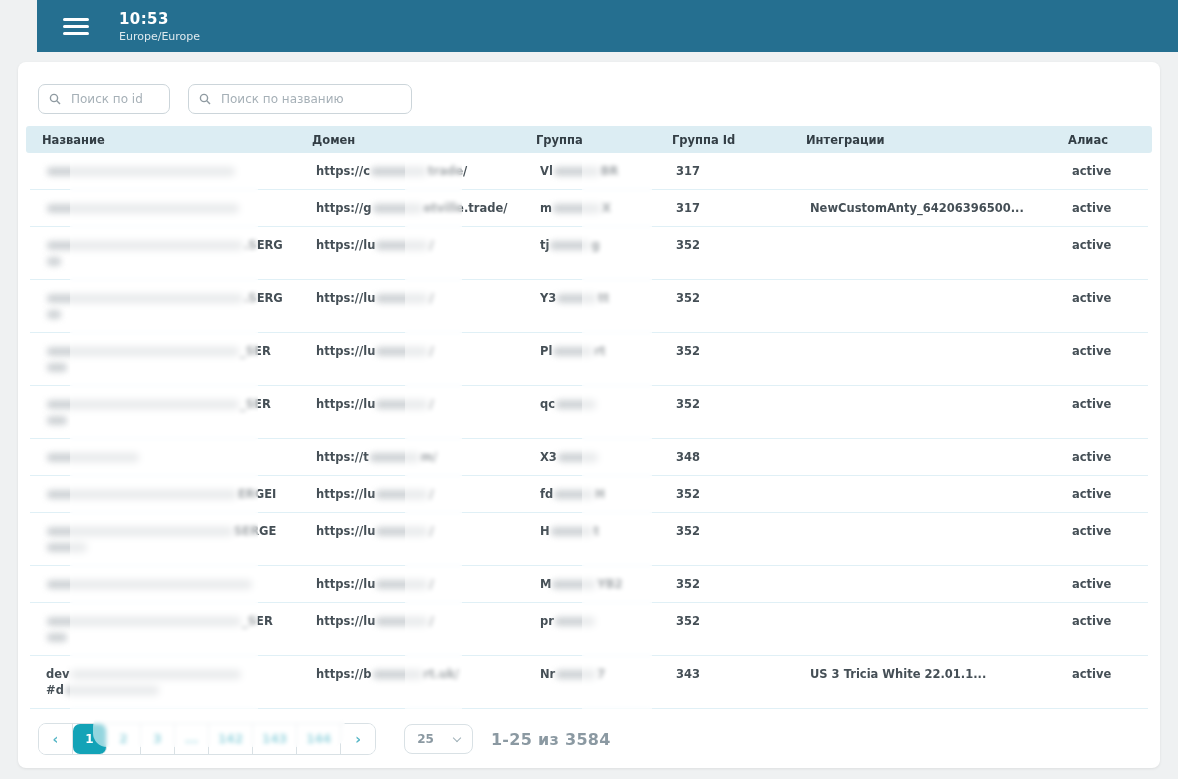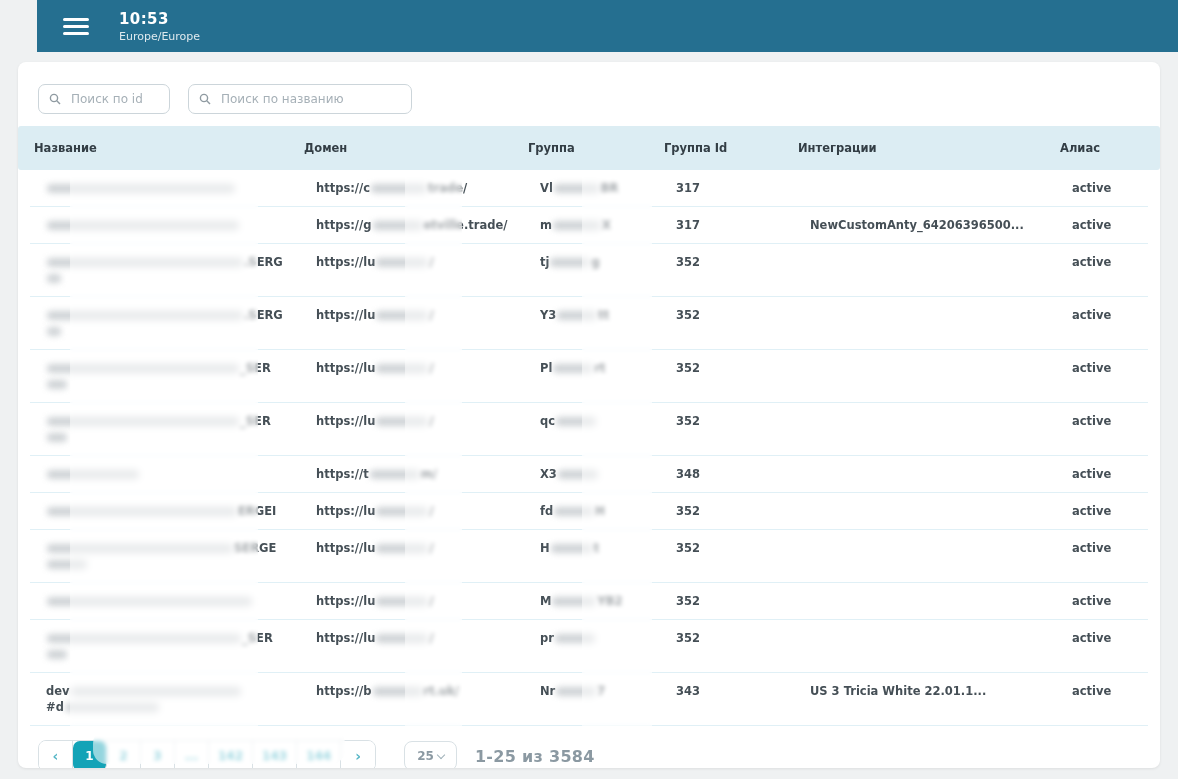--- a/index.html
+++ b/index.html
@@ -28,22 +28,22 @@
             border-radius:7px; height:30px; padding:0 10px; background:#fff; }
   .sinput svg { flex:0 0 auto; }
   .sinput input { border:none; outline:none; font:12px "DejaVu Sans", sans-serif;
                   color:#5a666d; width:100%; background:transparent; }
   .sinput input::placeholder { color:#a6b0b7; }
   .sinput.name { width:224px; }
   .sinput.id { width:132px; }
 
   
   .grid6 { display:grid; grid-template-columns:286px 224px 136px 134px 262px 1fr; }
-  .thead { margin:0 0; background:#dcedf3; border-radius:3px; align-items:center;
-           height:44px; font-size:11.5px; font-weight:bold; color:#333e45; }
+  .thead { margin:0 8px; background:#dcedf3; border-radius:3px; align-items:center;
+           height:27px; font-size:11.5px; font-weight:bold; color:#333e45; }
   .thead > div:first-child, .trow > div:first-child { padding-left:16px; }
   .tbody { margin:0 12px; position:relative; }
   .trow { border-bottom:1px solid #e0f0f6; padding:10px 0; font-size:11.5px;
           font-weight:600; color:#454f56; line-height:16px; align-items:start; }
   .trow > div { padding-right:10px; }
   .redact { display:inline-block; height:9px; background:#c2c7cb; border-radius:4px;
             filter:blur(3px); opacity:.8; vertical-align:middle; margin:0 1px; max-width:100%; }
 
   
   .band { position:absolute; top:0; bottom:0; background:rgba(255,255,255,.5);
@@ -54,21 +54,21 @@
 
   
   .pagi-row { display:flex; align-items:center; margin:14px 0 0 20px; position:relative; }
   .pages { display:flex; border:1.5px solid #d9e1e5; border-radius:8px; overflow:hidden; background:#fff; }
   .pbtn { min-width:34px; padding:0 9px; height:30px; display:flex; align-items:center;
           justify-content:center; color:#2ba8bd; font-size:12px; font-weight:bold;
           border-right:1.5px solid #d9e1e5; cursor:pointer; background:#fff; }
   .pbtn:last-child { border-right:none; }
   .pbtn.chevbtn { font-size:14px; color:#56b6c6; }
   .pbtn.active { background:#13a3b7; color:#fff; border-radius:7px; }
-  .psel { display:flex; align-items:center; gap:4px; border:1.5px solid #d9e1e5; border-radius:8px;
+  .psel { display:flex; align-items:center; gap:20px; border:1.5px solid #d9e1e5; border-radius:8px;
           height:30px; padding:0 12px; margin-left:28px; color:#8b99a2; font-size:12px;
           font-weight:bold; cursor:pointer; background:#fff; }
   .chev { width:6px; height:6px; border-right:1.8px solid #9fb0b8; border-bottom:1.8px solid #9fb0b8;
           transform:rotate(45deg); margin-top:-3px; }
   .range { margin-left:18px; color:#8b99a2; font-size:16px; font-weight:bold; letter-spacing:.3px; }
   .smudge { position:absolute; left:55px; top:-10px; width:252px; height:34px;
             background:rgba(255,255,255,.55); backdrop-filter:blur(2px); border-radius:14px;
             pointer-events:none; z-index:4; }
 </style>
 </head>

